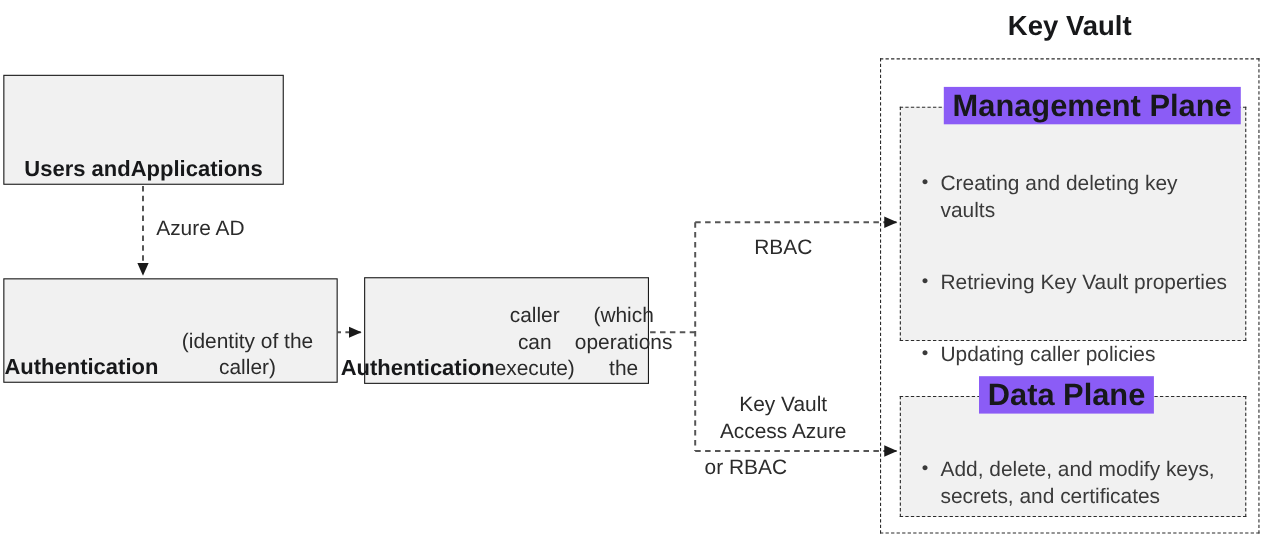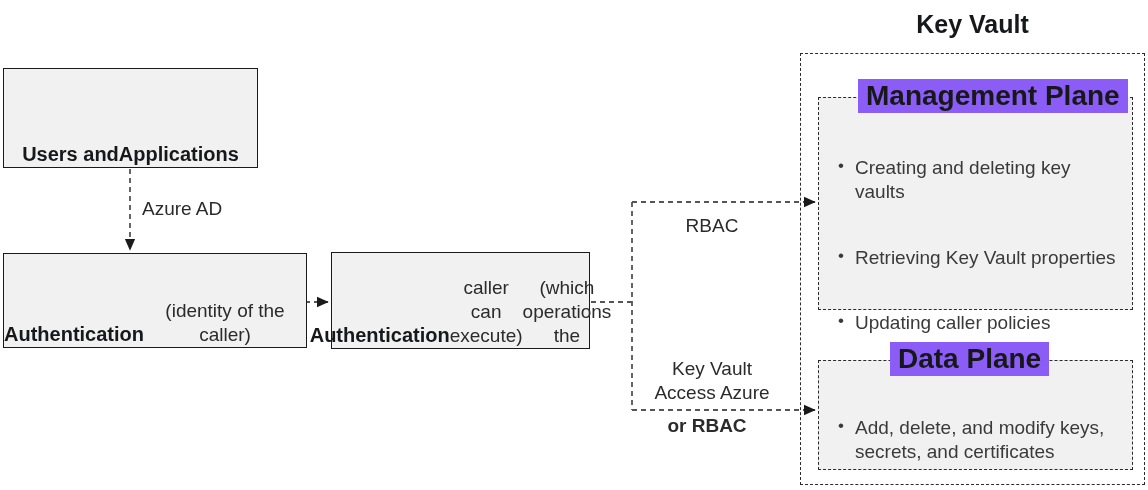--- a/index.html
+++ b/index.html
@@ -121,21 +121,21 @@
     position: absolute;
     font-size: 19px;
     color: #2b2b2b;
     text-align: center;
     line-height: 1.28;
     white-space: nowrap;
   }
   #label-azure-ad  { left: 142px; top: 197px; }
   #label-rbac      { left: 633px; top: 214px; width: 158px; }
   #label-kvap      { left: 633px; top: 357px; width: 158px; }
-  #label-or-rbac   { left: 628px; top: 414px; width: 158px; font-weight: bold; }
+  #label-or-rbac   { left: 599px; top: 414px; width: 158px; }
 
   
   #connectors {
     position: absolute;
     left: 0; top: 0;
     width: 1148px;
     height: 490px;
     pointer-events: none;
   }
 </style>

